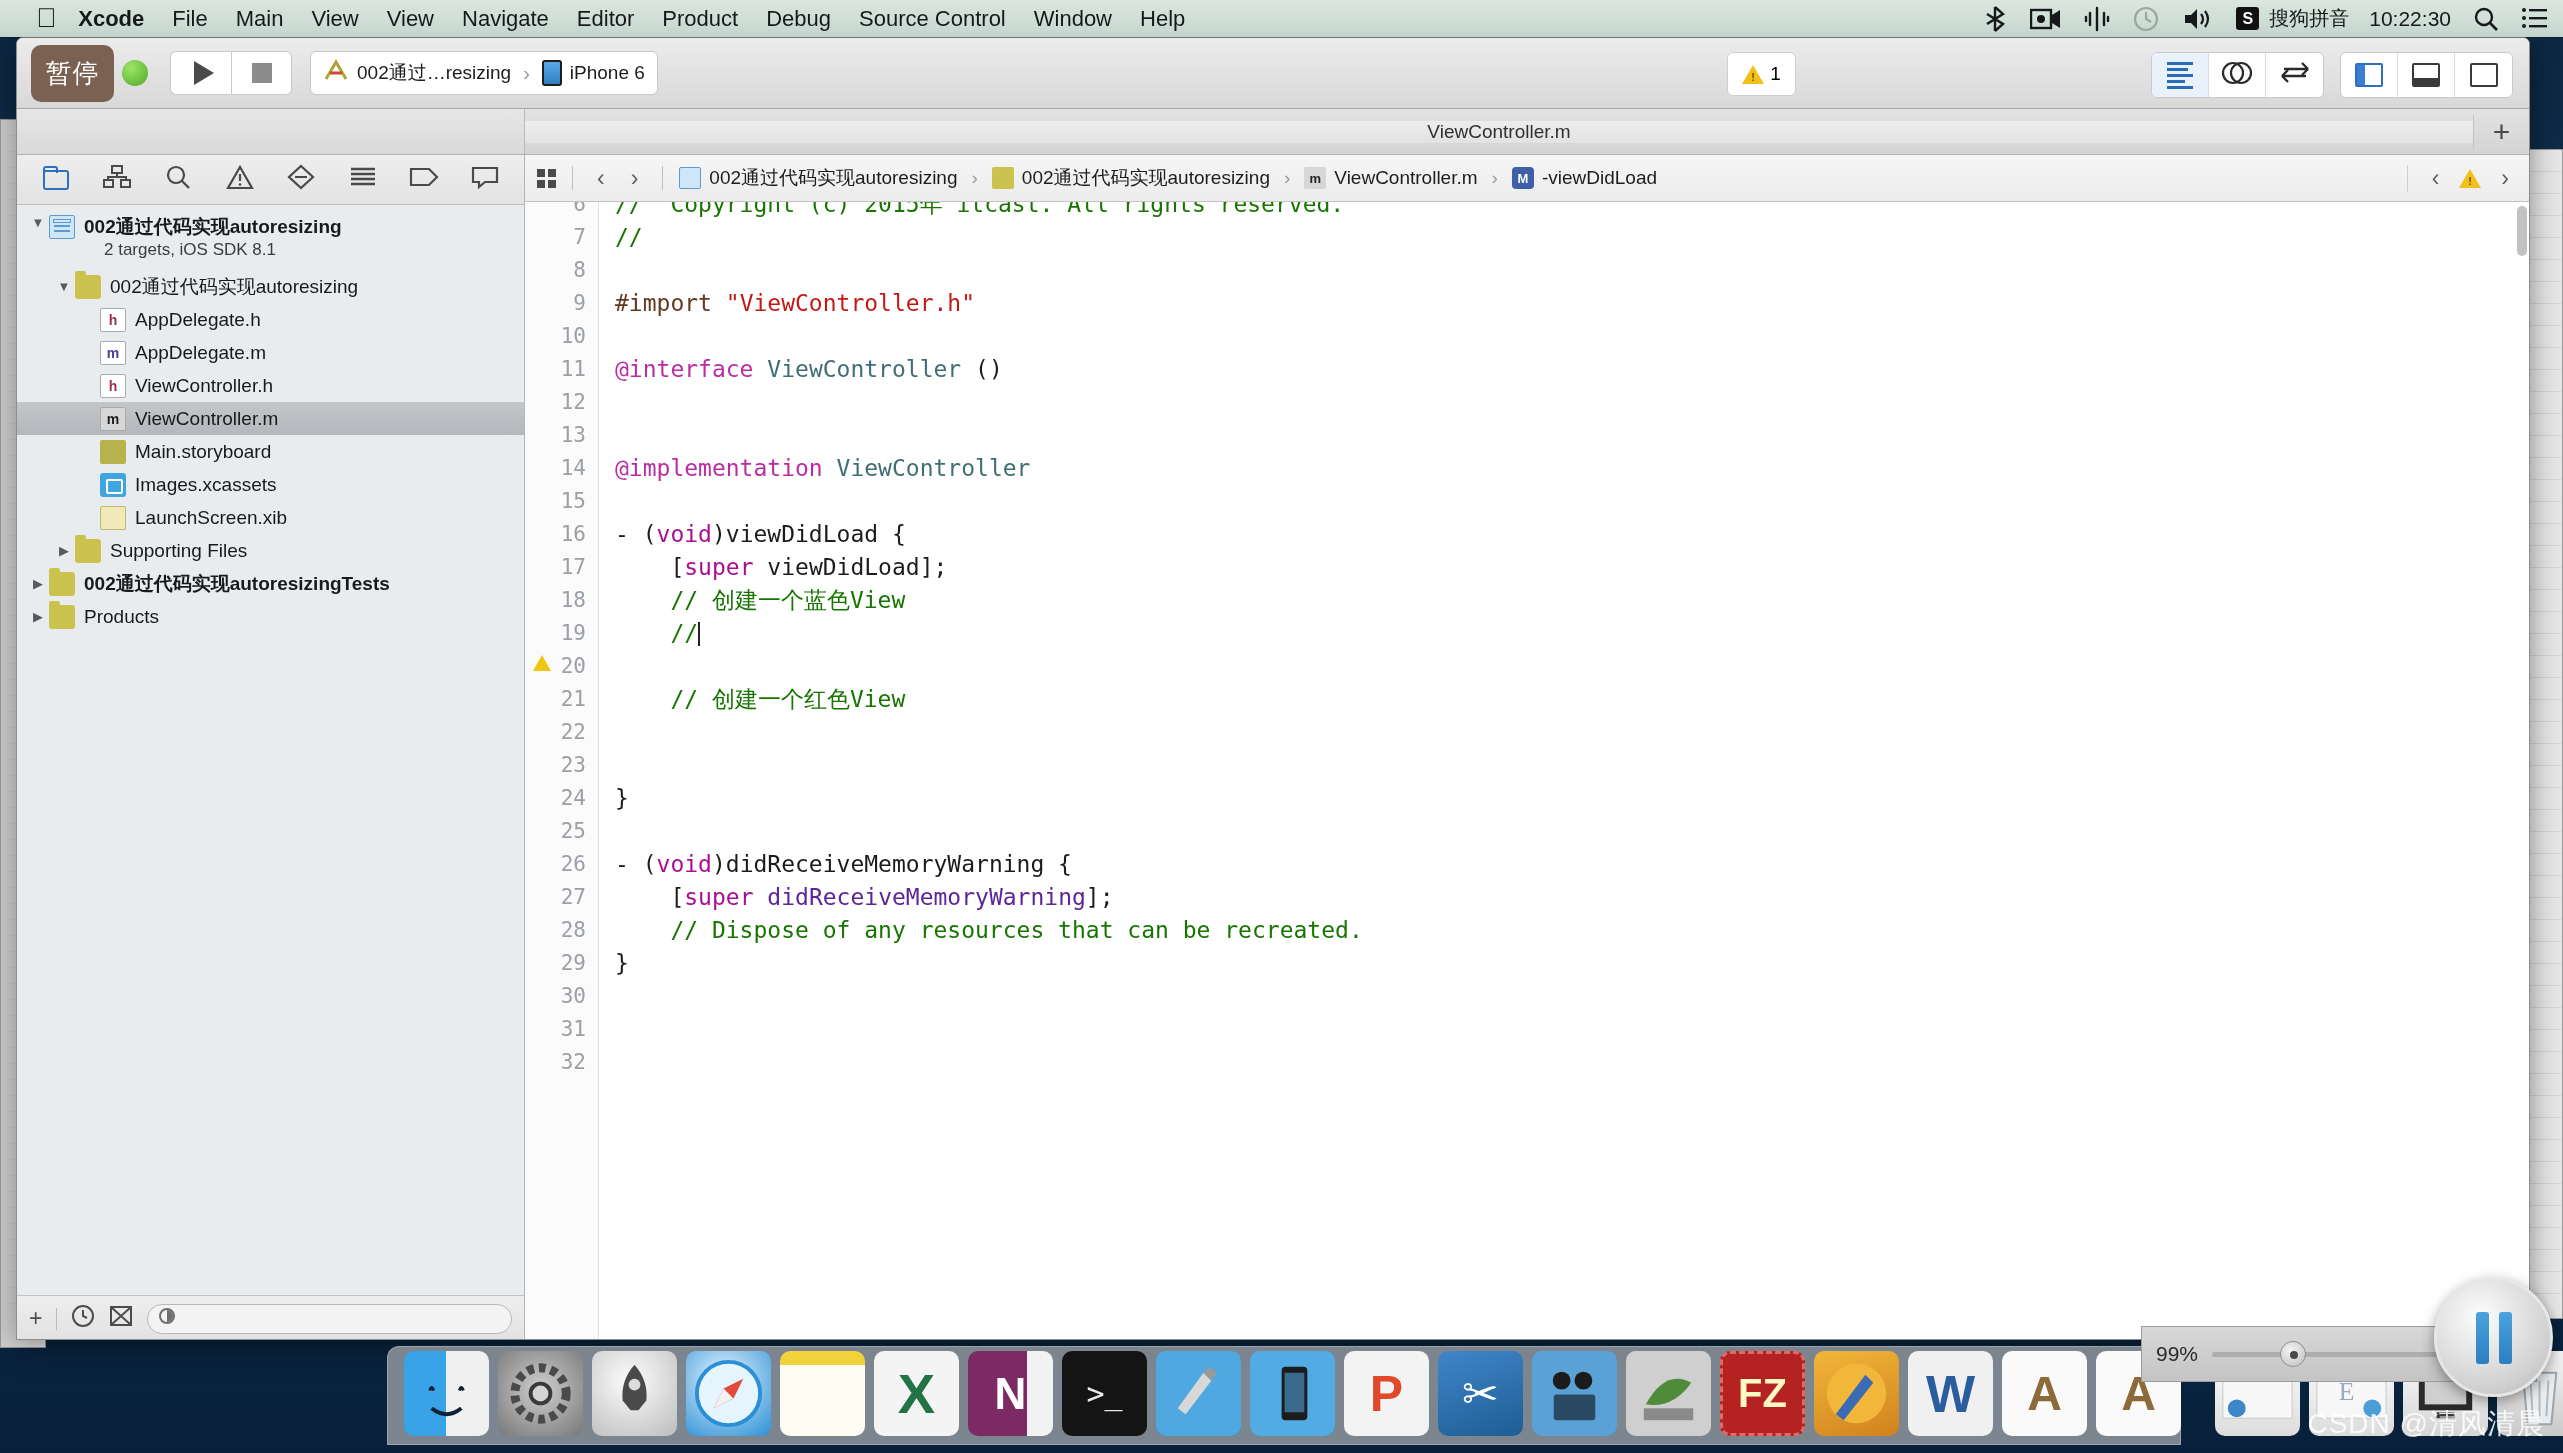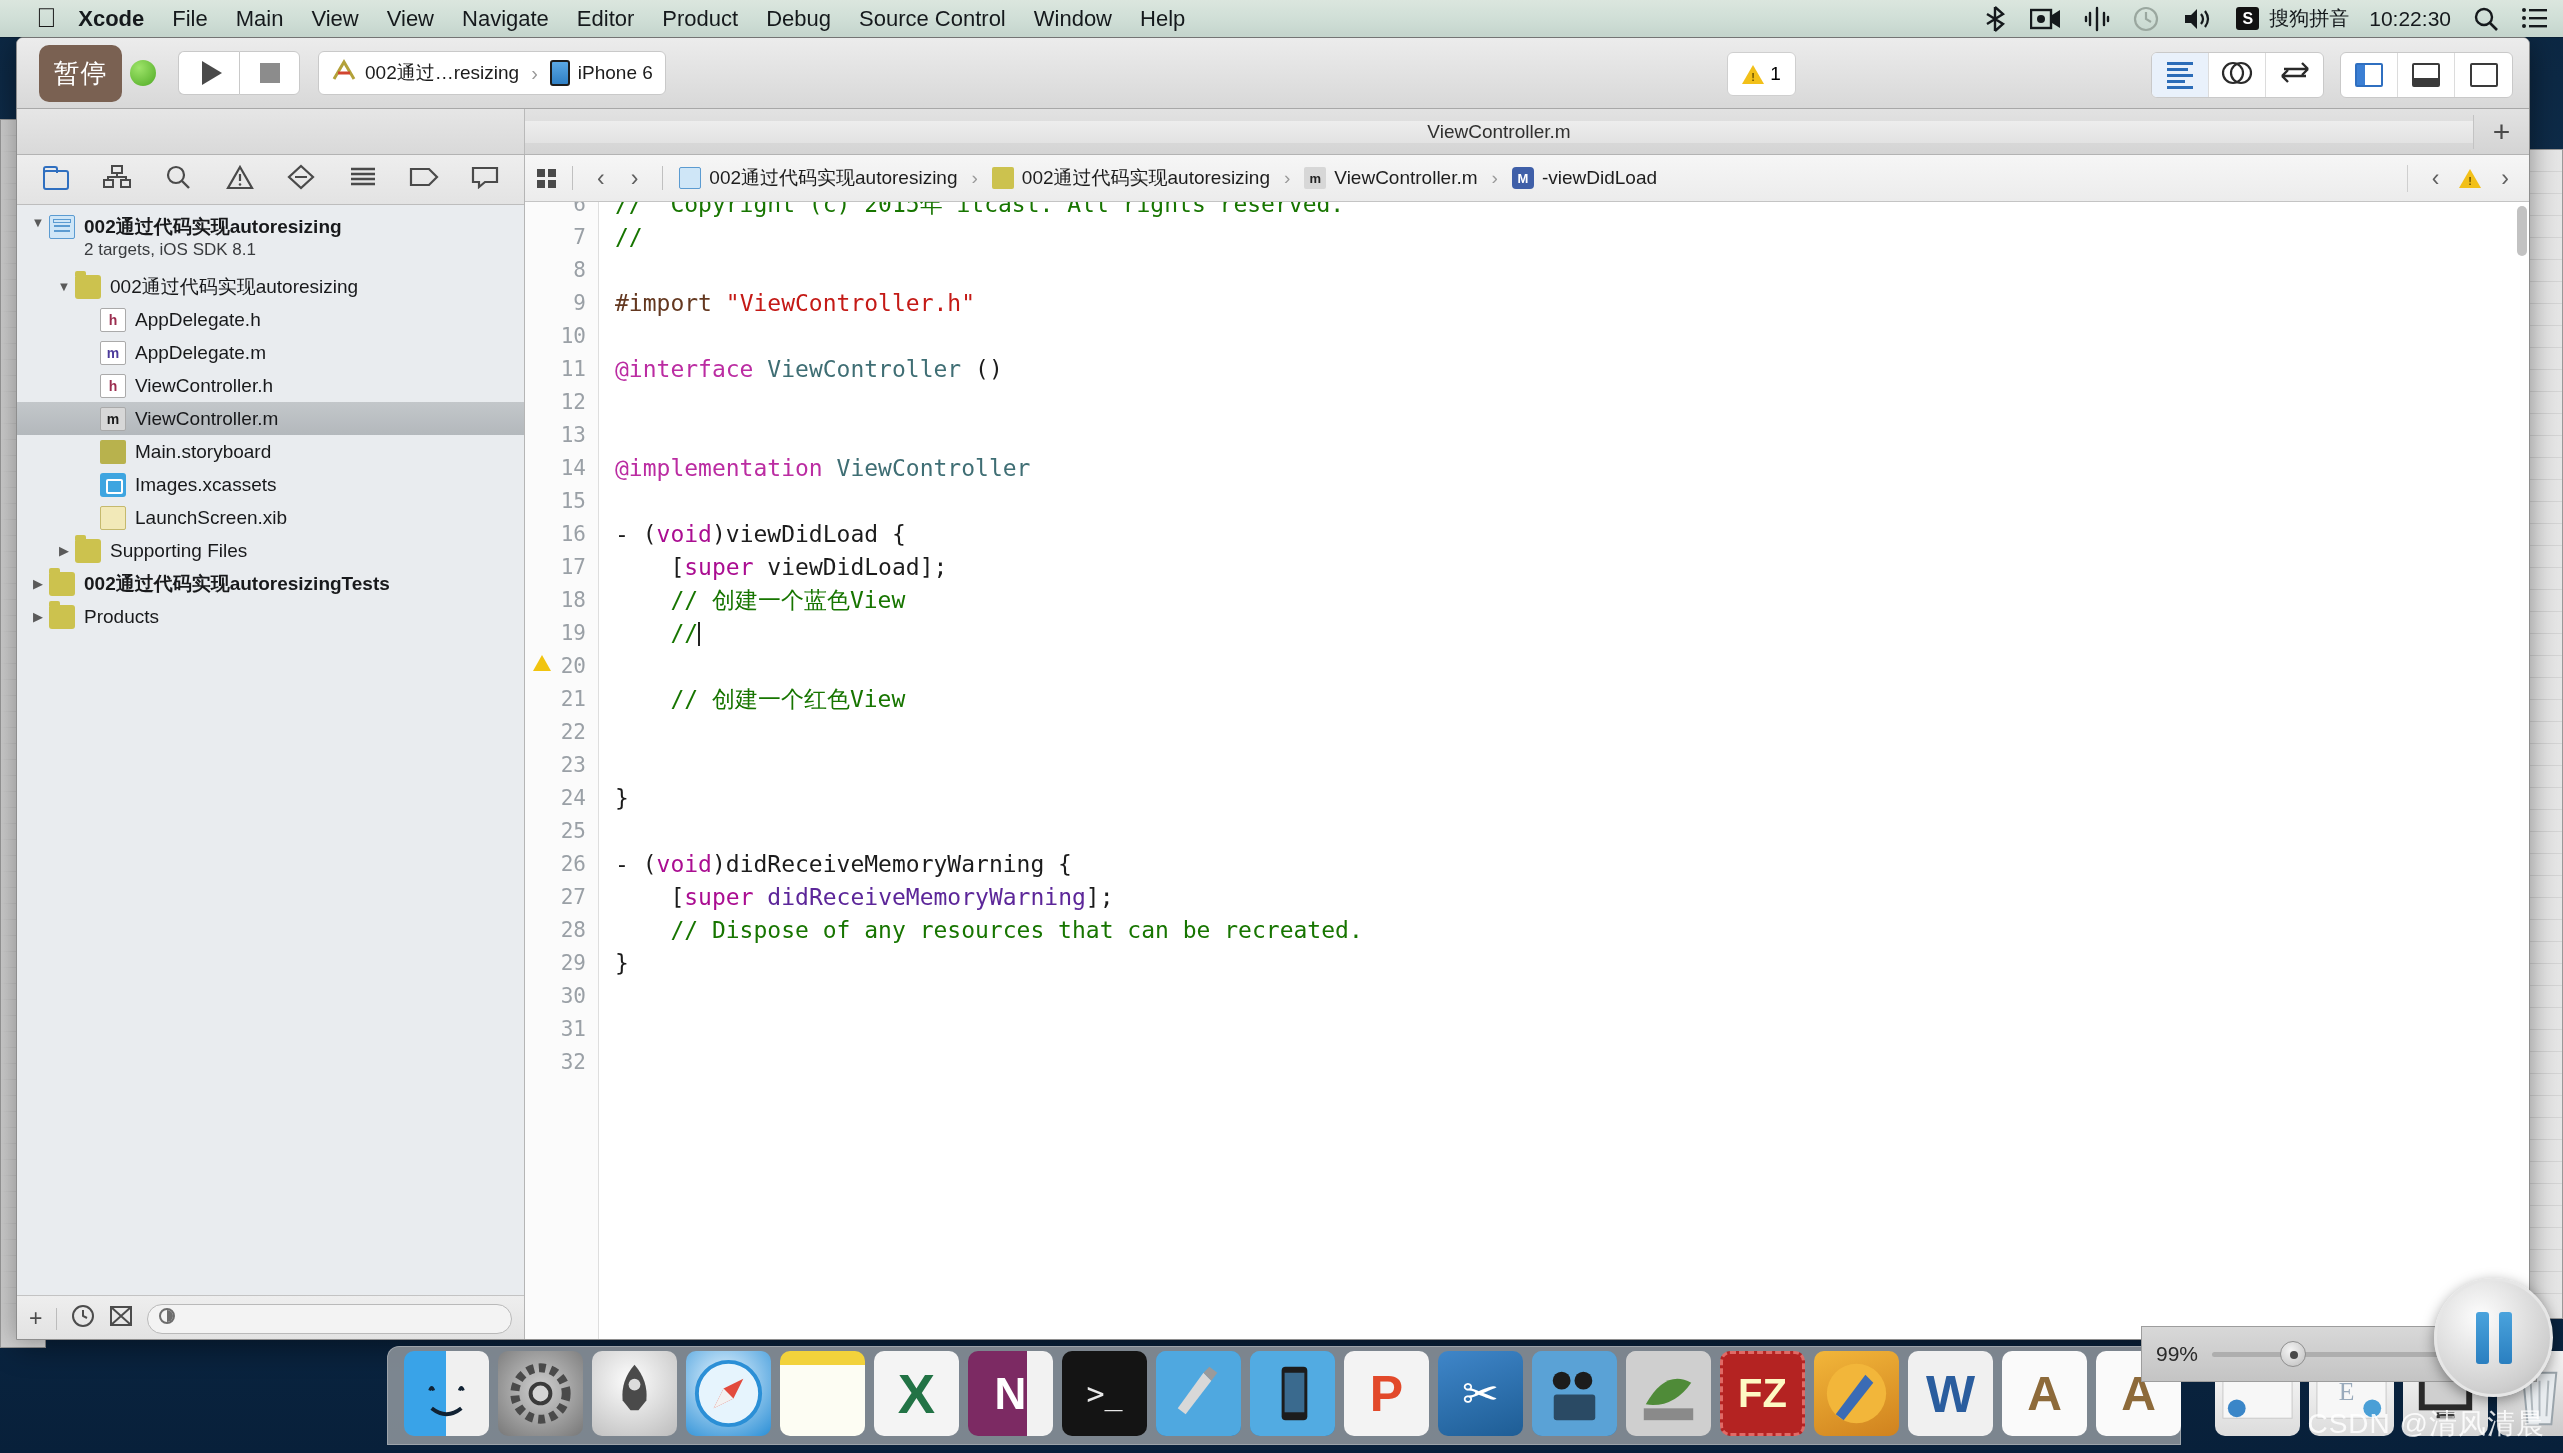--- a/index.html
+++ b/index.html
@@ -54,21 +54,21 @@
     overflow:hidden;
     z-index:30;
     box-shadow:0 6px 30px rgba(0,0,0,.45);
   }
 
   
   #toolbar{
     height:71px; width:100%;
     background:linear-gradient(180deg,#ececec,#d8d8d8);
     border-bottom:1px solid #a8a8a8;
-    display:flex; align-items:center; padding:0 22px;
+    display:flex; align-items:center; padding:0 14px;
     position:relative;
   }
   .pause-chip{
     width:83px;height:57px;border-radius:10px;background:#7a6152;
     color:#fff;font-size:26px;display:flex;align-items:center;justify-content:center;
     margin-right:8px; letter-spacing:1px;
   }
   .greendot{ width:26px;height:26px;border-radius:50%;
     background:radial-gradient(circle at 35% 30%,#9ee46a,#4faa24);
     margin-right:22px;}
@@ -166,21 +166,21 @@
   .ico.file.h{ color:#9b2d4f; }
   .ico.file.m{ color:#4c3b9b; }
   .ico.file.msel{ color:#1a1a1a; background:#d7d7d7;}
   .ico.sb{ background:#b8b24d; border-radius:2px;}
   .ico.xcassets{ background:#3ea5e0; border-radius:3px;}
   .ico.xcassets::after{content:"";position:absolute;left:6px;top:6px;width:13px;height:11px;
     border:2px solid #fff;border-radius:2px;}
   .ico.xib{ background:#f2e9b8; border:1px solid #c5b96d; border-radius:2px;}
   .tlabel{ }
   .tlabel.bold{ font-weight:bold; }
-  .tsub{ font-size:17px; color:#3a3c3f; }
+  .tsub{ font-size:17px; color:#3a3c3f;margin-left:20px; }
   .trow.two{ height:auto; align-items:flex-start; padding-top:2px;}
   .twocol{ display:flex; flex-direction:column; line-height:1.25;}
   #nav-filter{
     height:46px; border-top:1px solid #c3c3c3;
     background:linear-gradient(180deg,#eeeeee,#e2e2e2);
     display:flex; align-items:center; padding:0 12px; gap:14px;
   }
   #nav-filter .fi{ font-size:23px; color:#4c4c4c;}
   #nav-filter .divider{ width:1px;height:22px;background:#bcbcbc;}
   .filter-input{ flex:1; height:30px; background:#f3f3f3; border:1px solid #b9b9b9;

